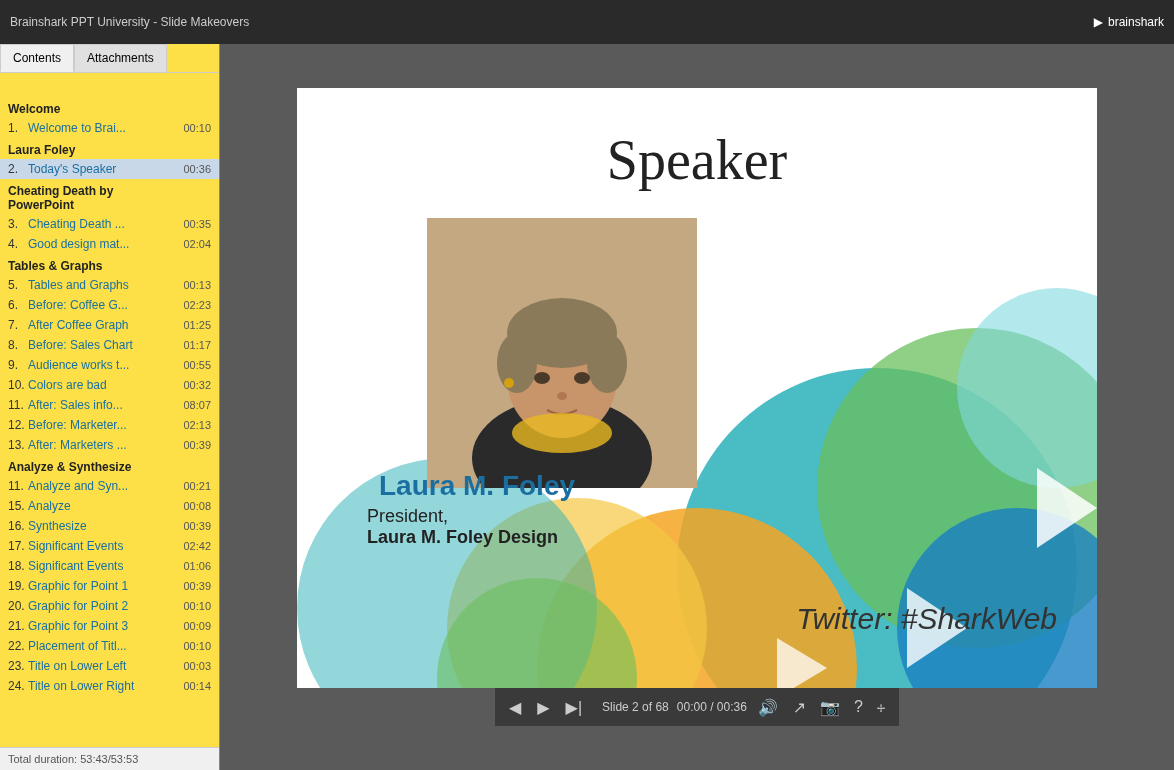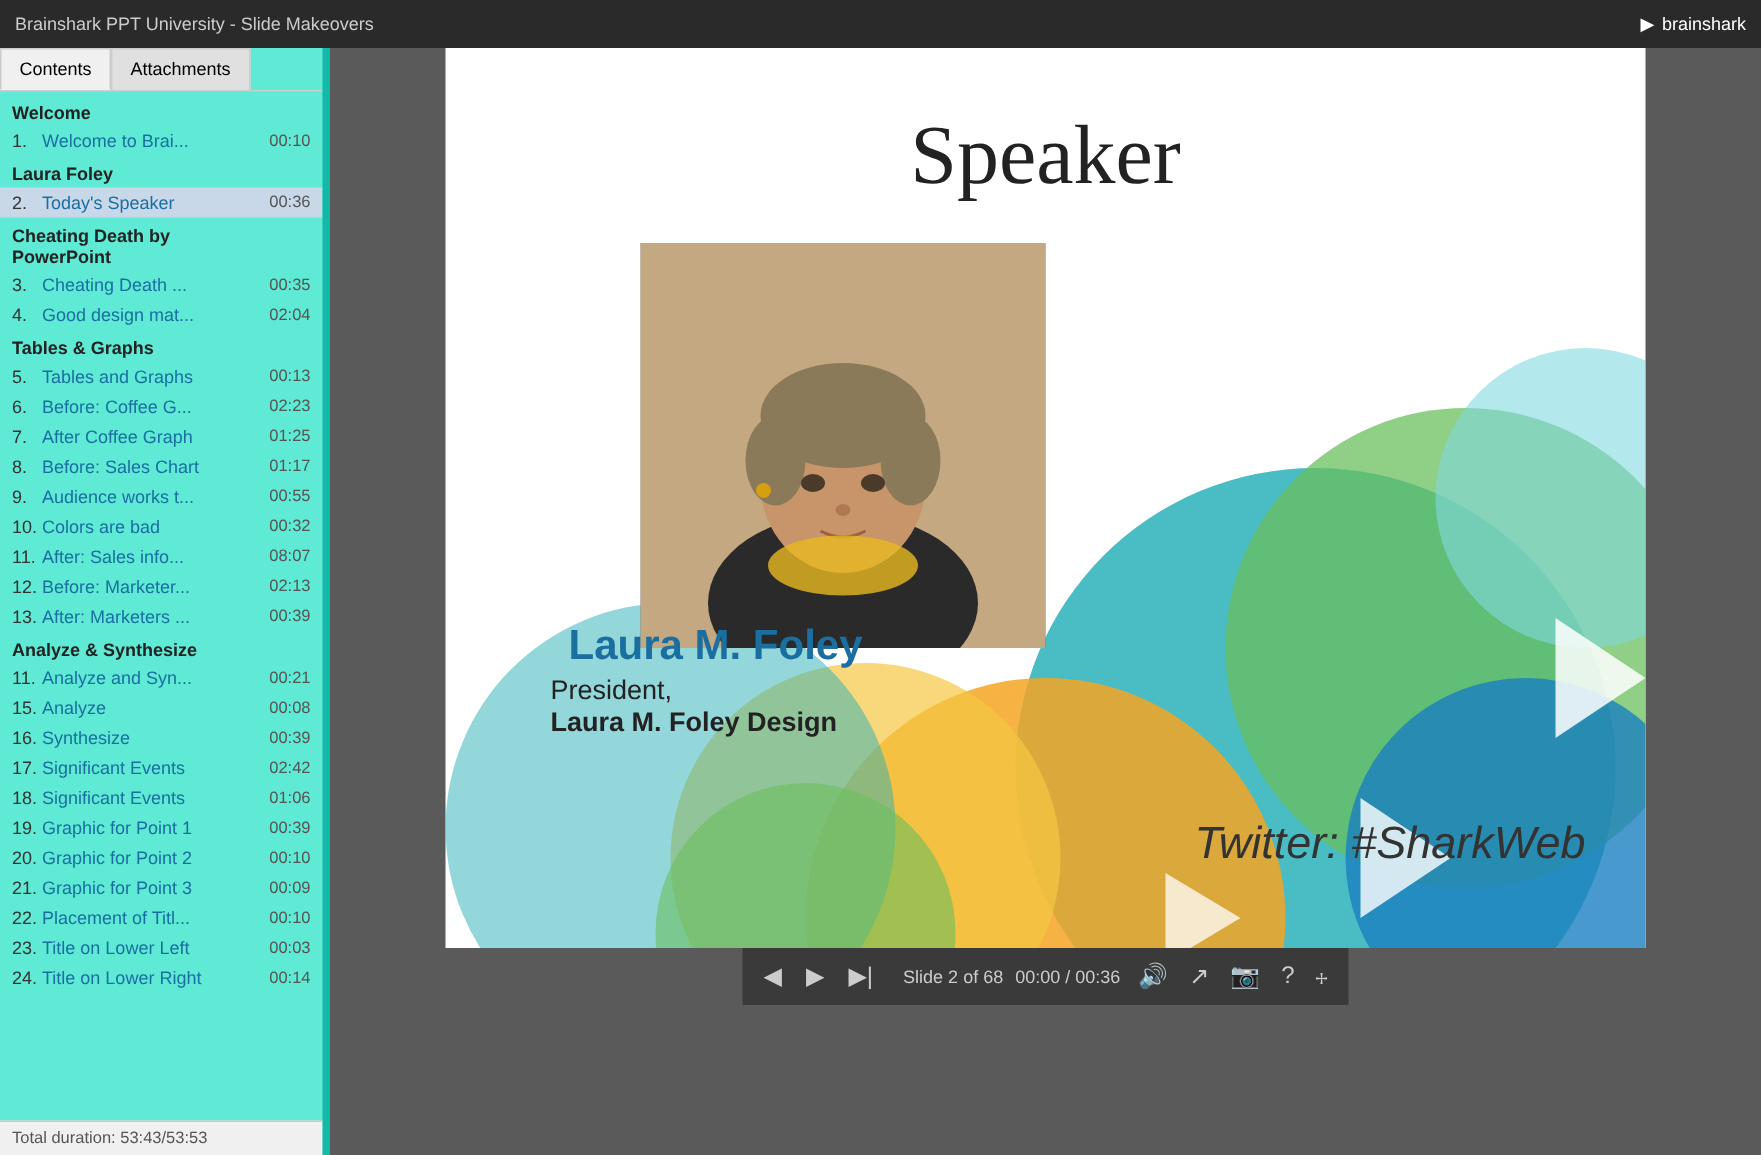--- a/index.html
+++ b/index.html
@@ -1,42 +1,42 @@
 <!DOCTYPE html>
 <html><head>
   <meta charset="utf-8">
   <style>
     * { margin: 0; padding: 0; box-sizing: border-box; }
     body { width: 1174px; height: 770px; background: #3a3a3a; font-family: Arial, sans-serif; overflow: hidden; display: flex; flex-direction: column; }
 
     
     .title-bar {
-      height: 32px;
+      height: 44px;
       background: #2a2a2a;
       display: flex;
       align-items: center;
       justify-content: space-between;
       padding: 0 10px;
       color: #ccc;
       font-size: 12px;
     }
     .title-bar-logo { color: #fff; font-size: 12px; display: flex; align-items: center; gap: 5px; }
 
     
     .main-area {
       display: flex;
       flex: 1;
       overflow: hidden;
     }
 
     
     .sidebar {
       width: 220px;
-      background: #5eead4;
-      border-right: 5px solid #14b8a6;
+      background: #fde047;
+      border-right: 1px solid #14b8a6;
       display: flex;
       flex-direction: column;
       overflow: hidden;
     }
 
     .sidebar-tabs {
       display: flex;
       border-bottom: 1px solid #ccc;
     }
     .sidebar-tab {
@@ -48,21 +48,21 @@
       border-bottom: none;
     }
     .sidebar-tab.active {
       background: #f0f0f0;
       border-bottom: 1px solid #f0f0f0;
     }
 
     .sidebar-scroll {
       flex: 1;
       overflow-y: auto;
-      padding: 2px 0;
+      padding: 24px 0;
     }
 
     .sidebar-scroll::-webkit-scrollbar { width: 8px; }
     .sidebar-scroll::-webkit-scrollbar-track { background: #e8e8e8; }
     .sidebar-scroll::-webkit-scrollbar-thumb { background: #b0b0b0; border-radius: 4px; }
 
     .section-header {
       font-weight: bold;
       font-size: 12px;
       color: #222;
@@ -104,21 +104,21 @@
       background: #f0f0f0;
     }
 
     
     .slide-viewer {
       flex: 1;
       background: #5a5a5a;
       display: flex;
       flex-direction: column;
       align-items: center;
-      justify-content: flex-start;
+      justify-content: center;
       position: relative;
     }
 
     .slide-canvas {
       width: 800px;
       height: 600px;
       background: #fff;
       position: relative;
       overflow: hidden;
     }

